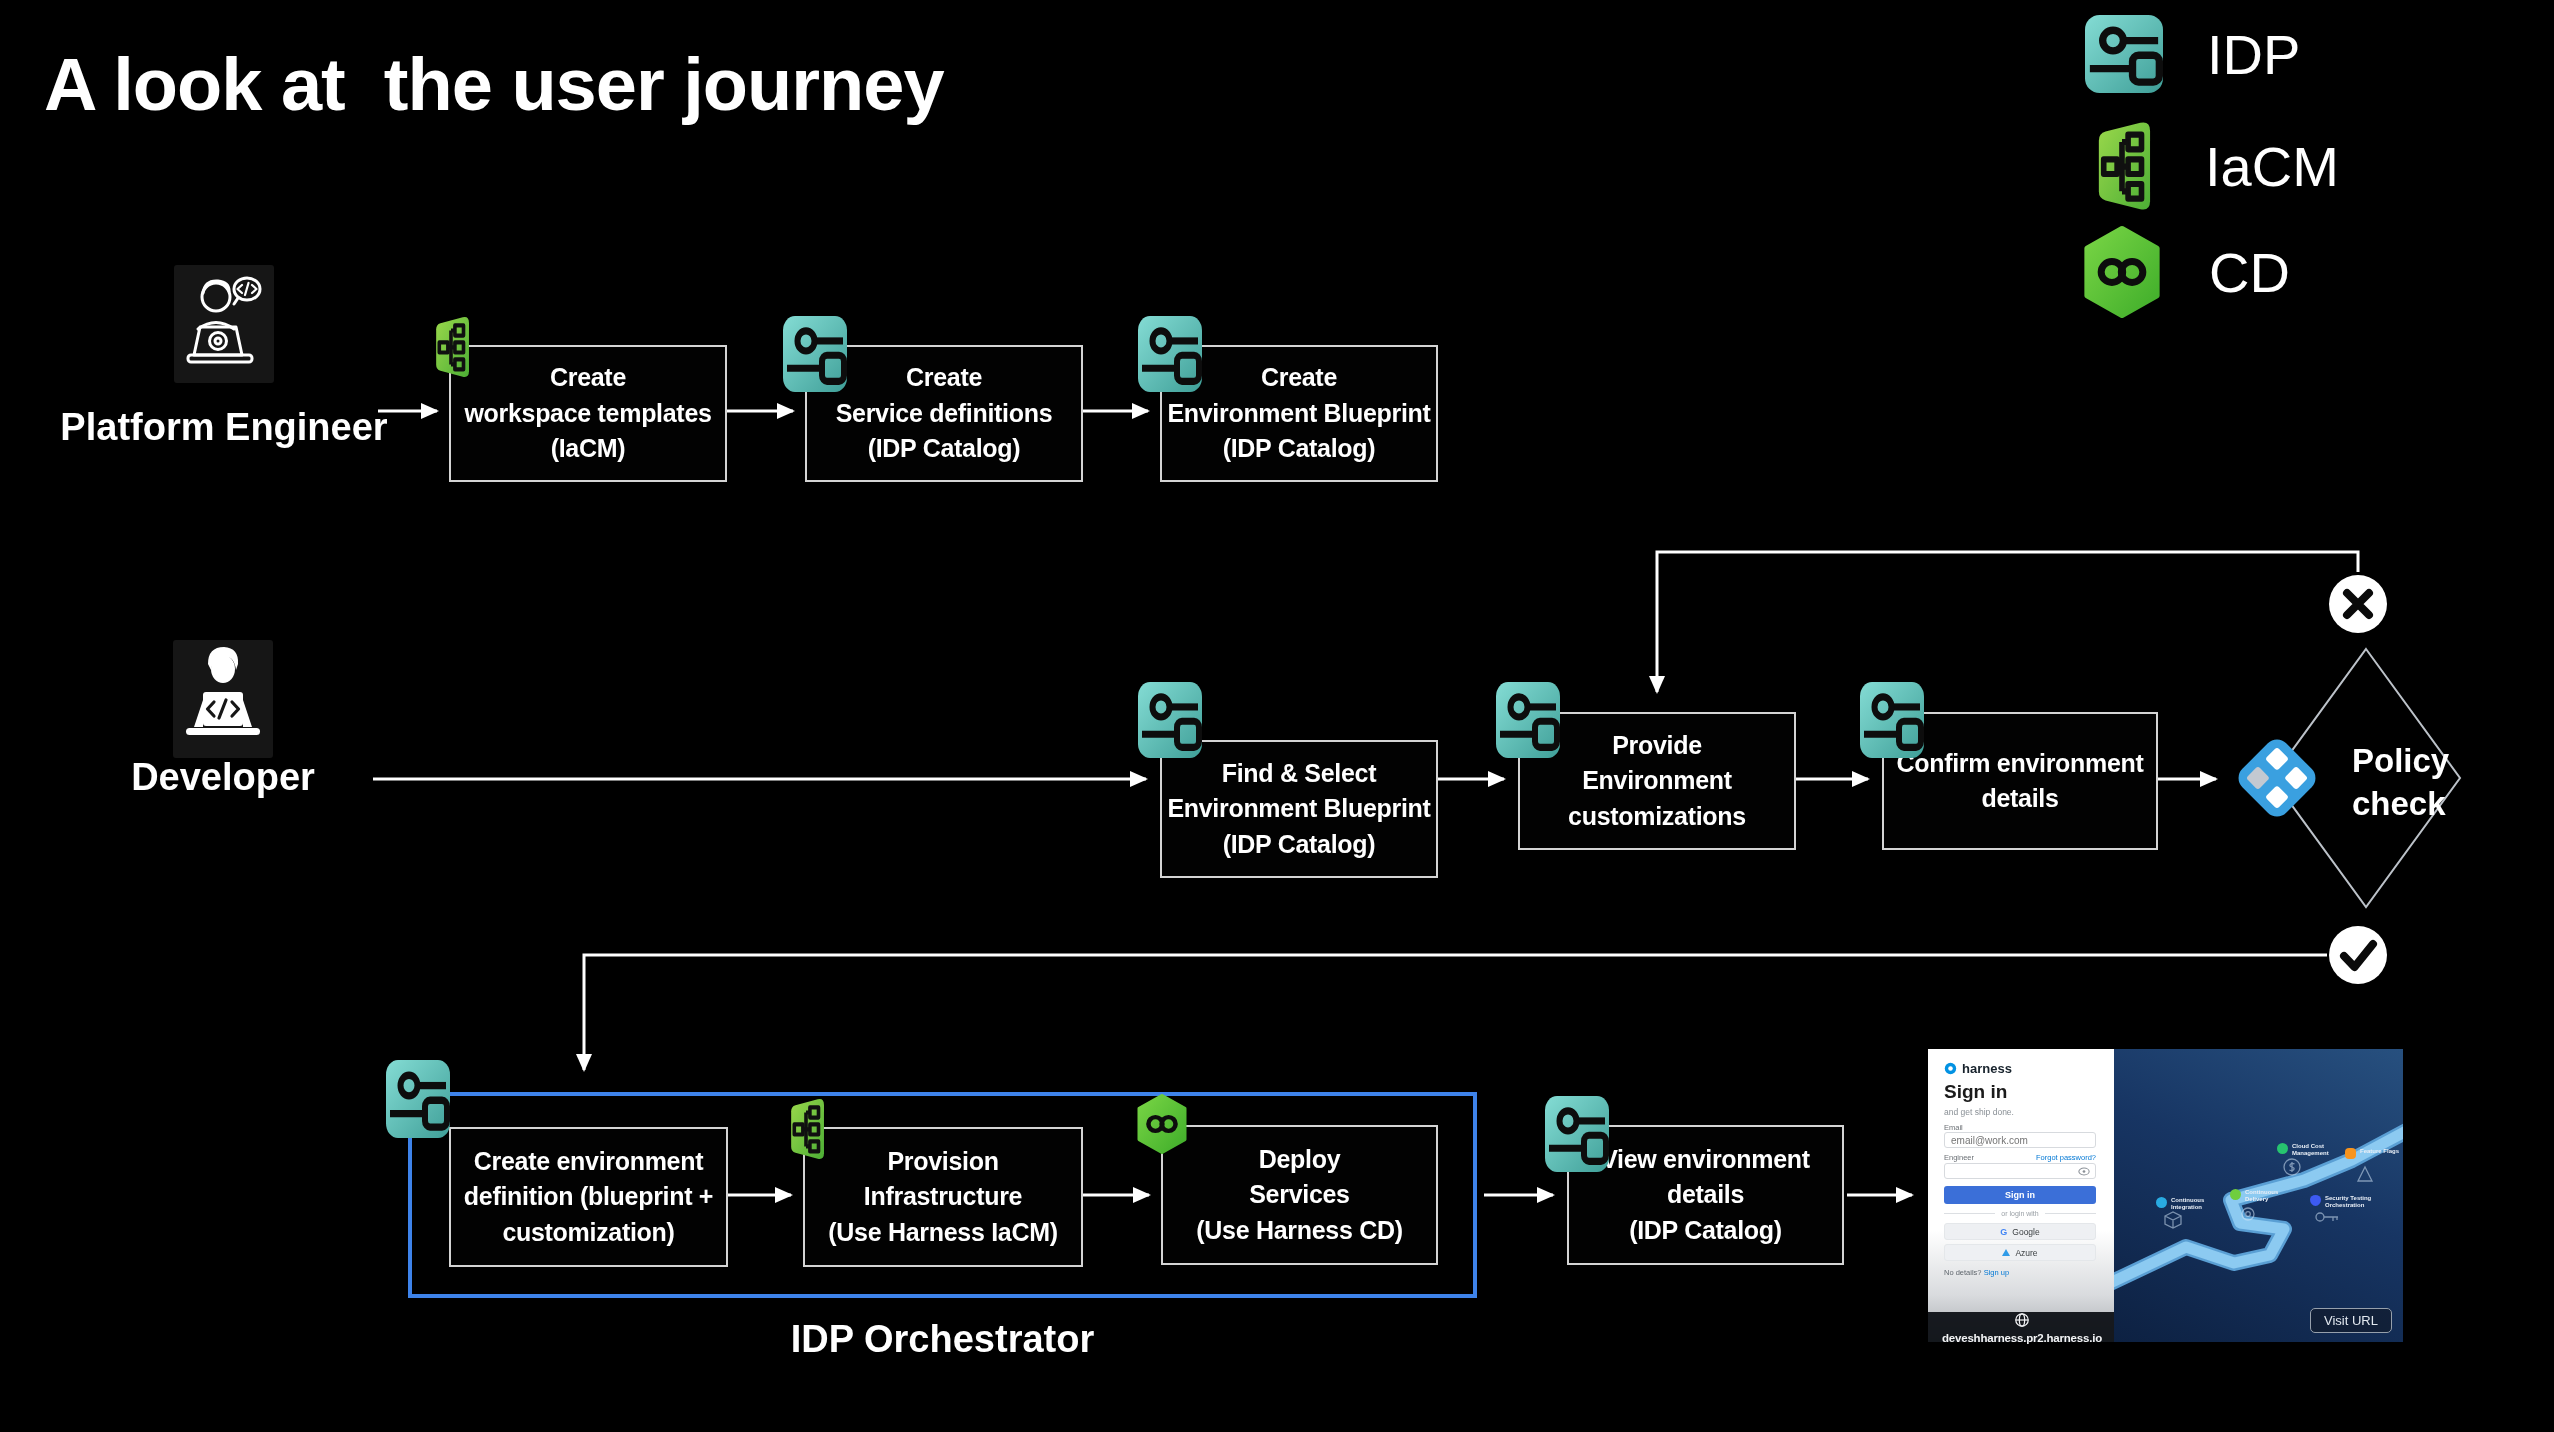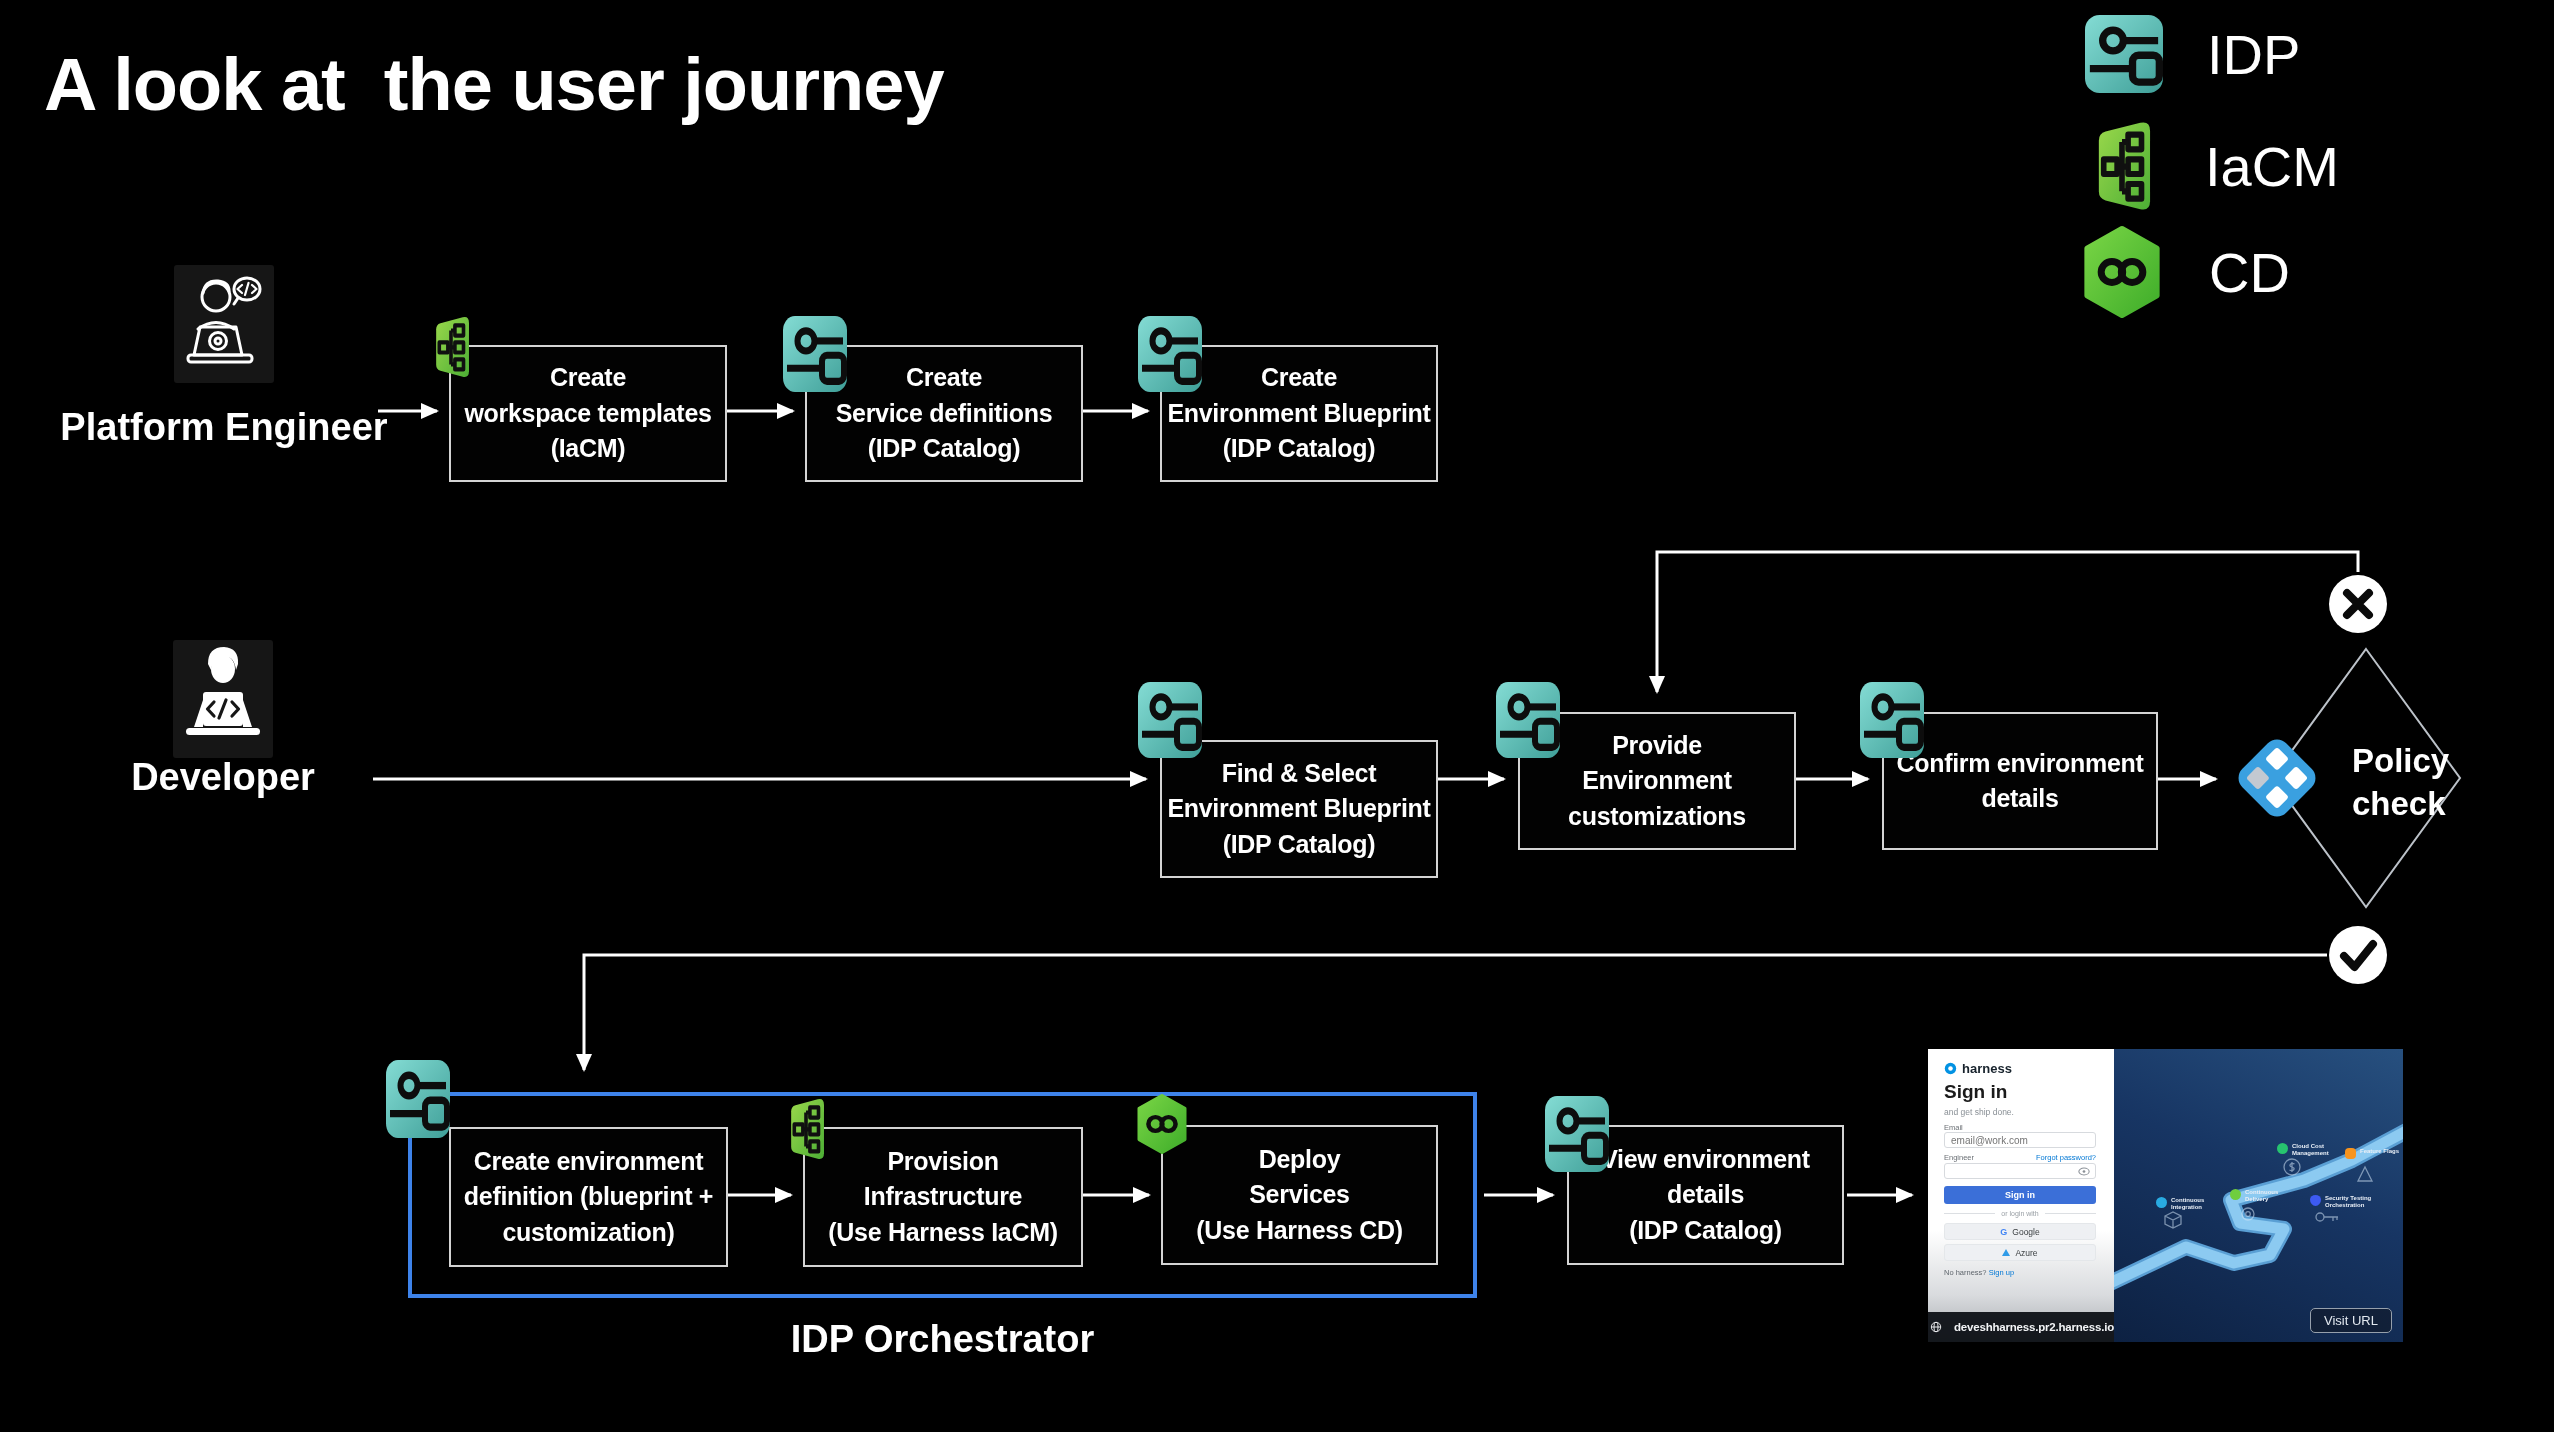--- a/index.html
+++ b/index.html
@@ -42,21 +42,21 @@
   .si-link{font-size:7.5px;color:#0278d5;text-decoration:none;}
   .si-btn{position:absolute;left:16px;top:137px;width:152px;height:18px;background:#3b6fd8;border:none;border-radius:3px;color:#fff;font-size:9px;font-weight:700;font-family:"Liberation Sans",sans-serif;}
   .si-divider{position:absolute;left:16px;top:161px;width:152px;display:flex;align-items:center;gap:6px;font-size:7px;color:#9aa0a6;}
   .si-divider:before,.si-divider:after{content:"";flex:1;border-top:1px solid #dcdfe3;}
   .si-oauth{position:absolute;left:16px;width:152px;height:17px;background:#eef0f3;border:1px solid #e4e7ea;border-radius:3px;display:flex;align-items:center;justify-content:center;gap:5px;font-size:8.5px;color:#3c4043;font-family:"Liberation Sans",sans-serif;}
   .oauth-google{top:174px;}
   .oauth-azure{top:195px;}
   .g-icon{font-size:9px;font-weight:700;color:#4285F4;}
   .az-icon{width:0;height:0;border-left:4px solid transparent;border-right:4px solid transparent;border-bottom:7px solid #2f9be8;display:inline-block;}
   .si-noacct{position:absolute;left:16px;top:219px;font-size:7.5px;color:#5f666d;}
-  .url-bar{position:absolute;left:0;bottom:0;width:100%;height:30px;background:rgba(8,11,16,.92);display:flex;align-items:center;gap:12px;padding-left:2px;box-sizing:border-box;}
+  .url-bar{position:absolute;left:0;bottom:0;width:100%;height:30px;background:rgba(8,11,16,.92);display:flex;align-items:center;gap:4px;padding-left:2px;box-sizing:border-box;flex-direction:column;}
   .url-text{color:#f3f4f6;font-size:11.5px;font-weight:700;letter-spacing:-.2px;}
   .visit-btn{position:absolute;right:11px;bottom:9px;height:25px;padding:0 13px;background:rgba(16,22,33,.55);border:1.5px solid #96a0ac;border-radius:5px;color:#e2e8ef;font-size:13px;line-height:23px;font-family:"Liberation Sans",sans-serif;}
   .module{position:absolute;display:flex;gap:4px;align-items:flex-start;}
   .mod-dot{width:11px;height:11px;border-radius:4px;flex:none;}
   .mod-label{font-size:6px;line-height:7px;font-weight:700;color:#e9eff7;white-space:pre;}
   .doodle{position:absolute;opacity:.55;}
 </style>
 </head>
 <body>
 
@@ -441,21 +441,21 @@
         </div>
       <button class="si-oauth oauth-google">
         <span class="g-icon">G</span>
         <span>Google</span>
       </button>
       <button class="si-oauth oauth-azure">
         <span class="az-icon"></span>
         <span>Azure</span>
       </button>
       <div class="si-noacct">
-        <span>No harness?</span>
+        <span>No details?</span>
         <a class="si-link" href="#">Sign up</a>
       </div>
       <div class="url-bar">
         <span class="icn" style="width:16px;height:16px;">
   <svg viewBox="0 0 18 18" width="16" height="16">
     <g stroke="#f3f4f6" stroke-width="1.4" fill="none">
       <circle cx="9" cy="9" r="7"></circle>
                 <ellipse cx="9" cy="9" rx="3" ry="7"></ellipse>
                 <path d="M2 9 H16"></path>
     </g>

